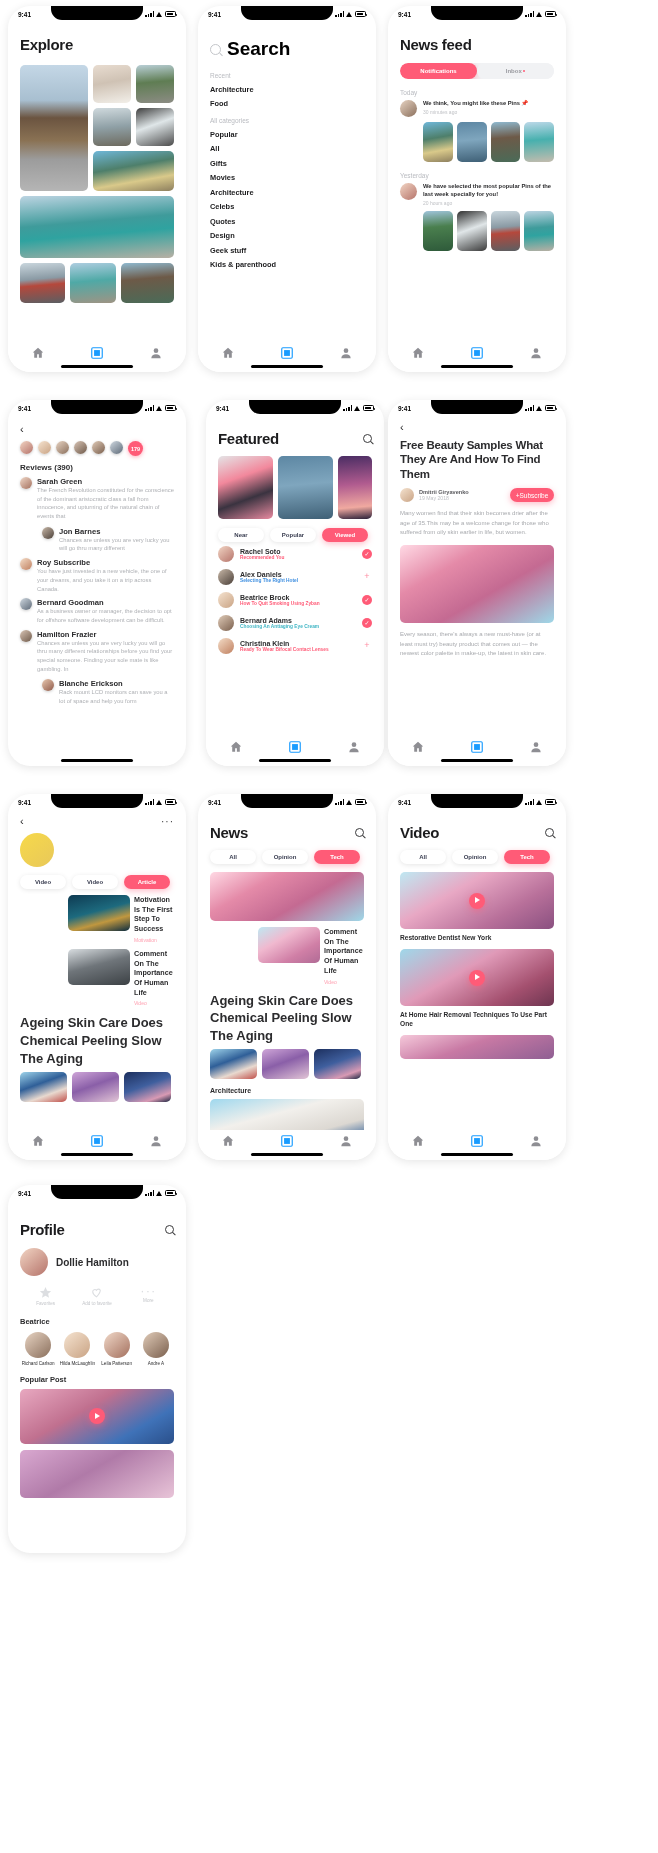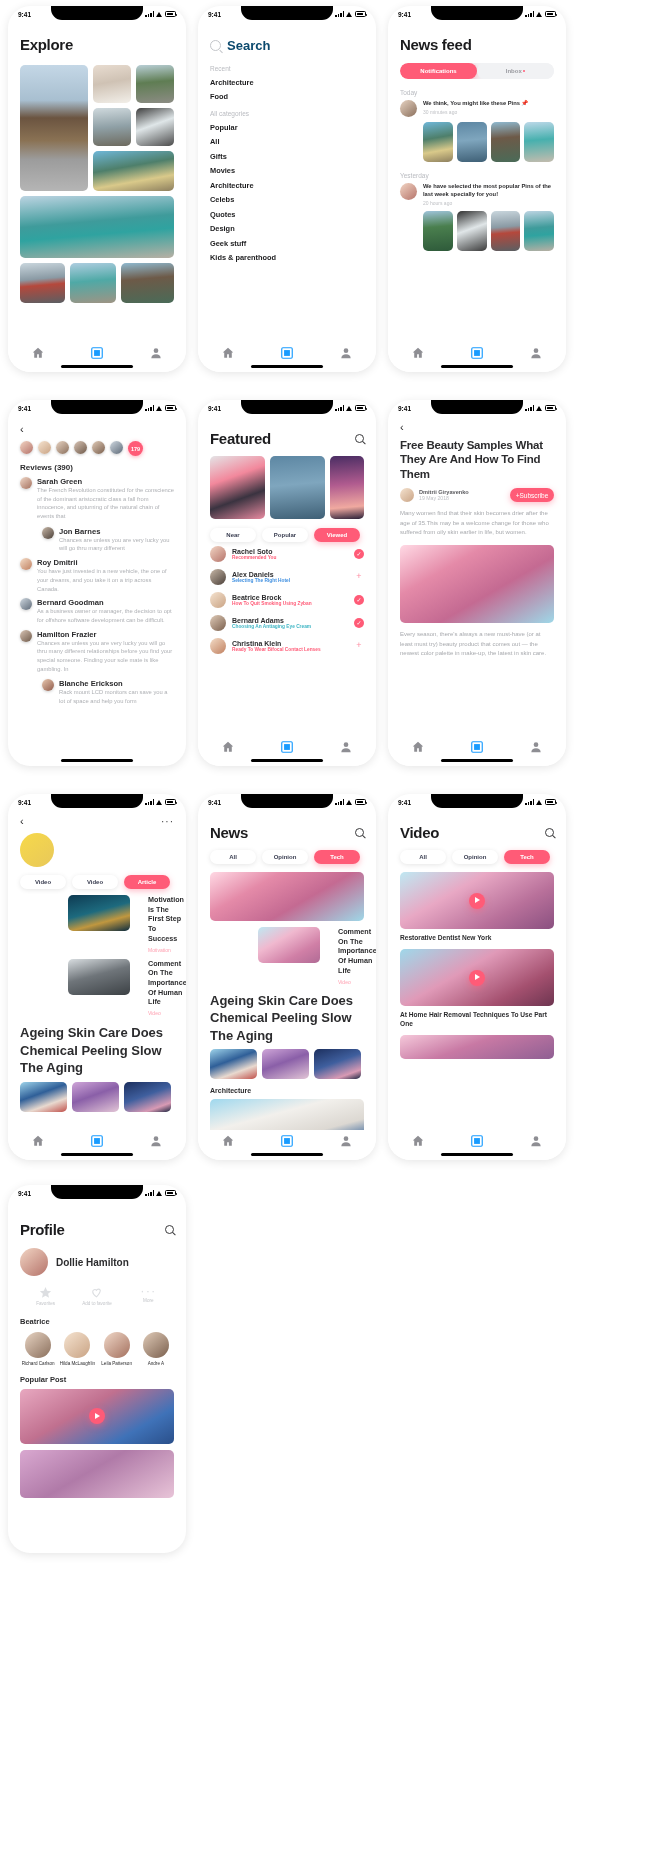--- a/index.html
+++ b/index.html
@@ -105,21 +105,21 @@
   .pill.pink { background:#ff5b77; color:#fff; box-shadow:0 2px 6px rgba(255,91,119,.4); }
   .pill.grey { background:#f1f2f4; color:#9a9ba0; }
   .pill.white{ background:#fff; color:#3b3f52; box-shadow:0 1px 5px rgba(0,0,0,.10); }
 
   .sec-label { font-size:6.5px; color:#b9bbc0; margin:6px 0 4px; }
   .cat { font-size:7.4px; font-weight:bold; color:#1c1c1e; margin:5.5px 0; }
 
   .srch { display:flex; align-items:center; gap:6px; }
   .srch .mag { width:11px;height:11px;border:1.3px solid #c4c6ca;border-radius:50%;position:relative;flex:none;}
   .srch .mag::after{content:"";position:absolute;right:-3px;bottom:-2px;width:4px;height:1.3px;background:#c4c6ca;transform:rotate(45deg);}
-  .srch span { font-size:13px; font-weight:bold; color:#0c4a6e; }
+  .srch span { font-size:19px; font-weight:bold; color:#000000; }
 
   .mag-sm { width:9px;height:9px;border:1.2px solid #3a3a3c;border-radius:50%;position:relative;flex:none;}
   .mag-sm::after{content:"";position:absolute;right:-2.5px;bottom:-1.5px;width:3.5px;height:1.2px;background:#3a3a3c;transform:rotate(45deg);}
 
   .back { font-size:11px; color:#2c2c2e; font-weight:300; line-height:1; }
 
   .rev { display:flex; gap:5px; margin-top:6px; }
   .rev .av { width:13px;height:13px; box-shadow:0 1px 3px rgba(0,0,0,.2); }
   .rev-name { font-size:7.6px; font-weight:bold; color:#2c2c2e; }
   .rev-txt { font-size:5.8px; color:#aeb0b4; line-height:1.5; }
@@ -133,21 +133,21 @@
   .li { display:flex; align-items:center; gap:6px; padding:3.5px 0; }
   .li .av { width:16px;height:16px; }
   .li-name { font-size:7px; font-weight:bold; color:#2c2c2e; }
   .li-sub { font-size:4.8px; font-weight:bold; }
   .check { width:10px;height:10px;border-radius:50%;background:#ff5b77;display:flex;align-items:center;justify-content:center;color:#fff;font-size:6px;flex:none;}
   .plus { width:10px;height:10px;color:#ff8fa3;font-size:9px;line-height:9px;text-align:center;flex:none;}
 
   .art-h { font-size:11.5px; font-weight:bold; color:#2c2c2e; line-height:1.25; letter-spacing:-0.2px; }
   .art-p { font-size:6px; color:#a8aaae; line-height:1.6; }
 
-  .news-item { display:flex; gap:18px; margin-top:6px;padding-left:48px; }
+  .news-item { display:flex; gap:4px; margin-top:6px;padding-left:48px; }
   .news-t { font-size:7.2px; font-weight:bold; color:#2c2c2e; line-height:1.35; }
   .news-tag { font-size:5px; color:#ff9fb0; margin-top:3px; }
   .news-hd { font-size:13px; font-weight:bold; color:#2c2c2e; line-height:1.35; }
 
   .play { width:16px;height:16px;border-radius:50%;background:#ff5b77;position:relative;
     box-shadow:0 2px 6px rgba(255,91,119,.5); }
   .play::after{content:"";position:absolute;left:6px;top:4.5px;border-left:5px solid #fff;
     border-top:3.5px solid transparent;border-bottom:3.5px solid transparent;}
 
   .act { display:flex; flex-direction:column; align-items:center; gap:2px; flex:1; }
@@ -377,21 +377,21 @@
     <div class="rev" style="margin-left:22px">
       <div class="av a8" style="width:12px;height:12px;"></div>
       <div style="flex:1">
         <div class="rev-name">Jon Barnes</div>
         <div class="rev-txt">Chances are unless you are very lucky you will go thru many different</div>
       </div>
     </div>
     <div class="rev" style="margin-top:5px">
       <div class="av a9" style="width:12px;height:12px;"></div>
       <div style="flex:1">
-        <div class="rev-name">Roy Dmitrii</div>
+        <div class="rev-name">Roy Subscribe</div>
         <div class="rev-txt">You have just invested in a new vehicle, the one of your dreams, and you take it on a trip across Canada.</div>
       </div>
     </div>
     <div class="rev" style="margin-top:5px">
       <div class="av a6" style="width:12px;height:12px;"></div>
       <div style="flex:1">
         <div class="rev-name">Bernard Goodman</div>
         <div class="rev-txt">As a business owner or manager, the decision to opt for offshore software development can be difficult.</div>
       </div>
     </div>
@@ -406,21 +406,21 @@
       <div class="av a10" style="width:12px;height:12px;"></div>
       <div style="flex:1">
         <div class="rev-name">Blanche Erickson</div>
         <div class="rev-txt">Rack mount LCD monitors can save you a lot of space and help you form</div>
       </div>
     </div>
   </div>
   <div class="homebar"></div>
 </div>
 
-<div class="screen" style="left:198px; top:400px;">
+<div class="screen" style="left:206px; top:400px;">
   <div class="notch"></div>
   <div class="statusbar">
     <span>9:41</span>
     <span class="sb-right">
       <span class="bars">
           <i></i>
           <i></i>
           <i></i>
           <i></i>
         </span>

